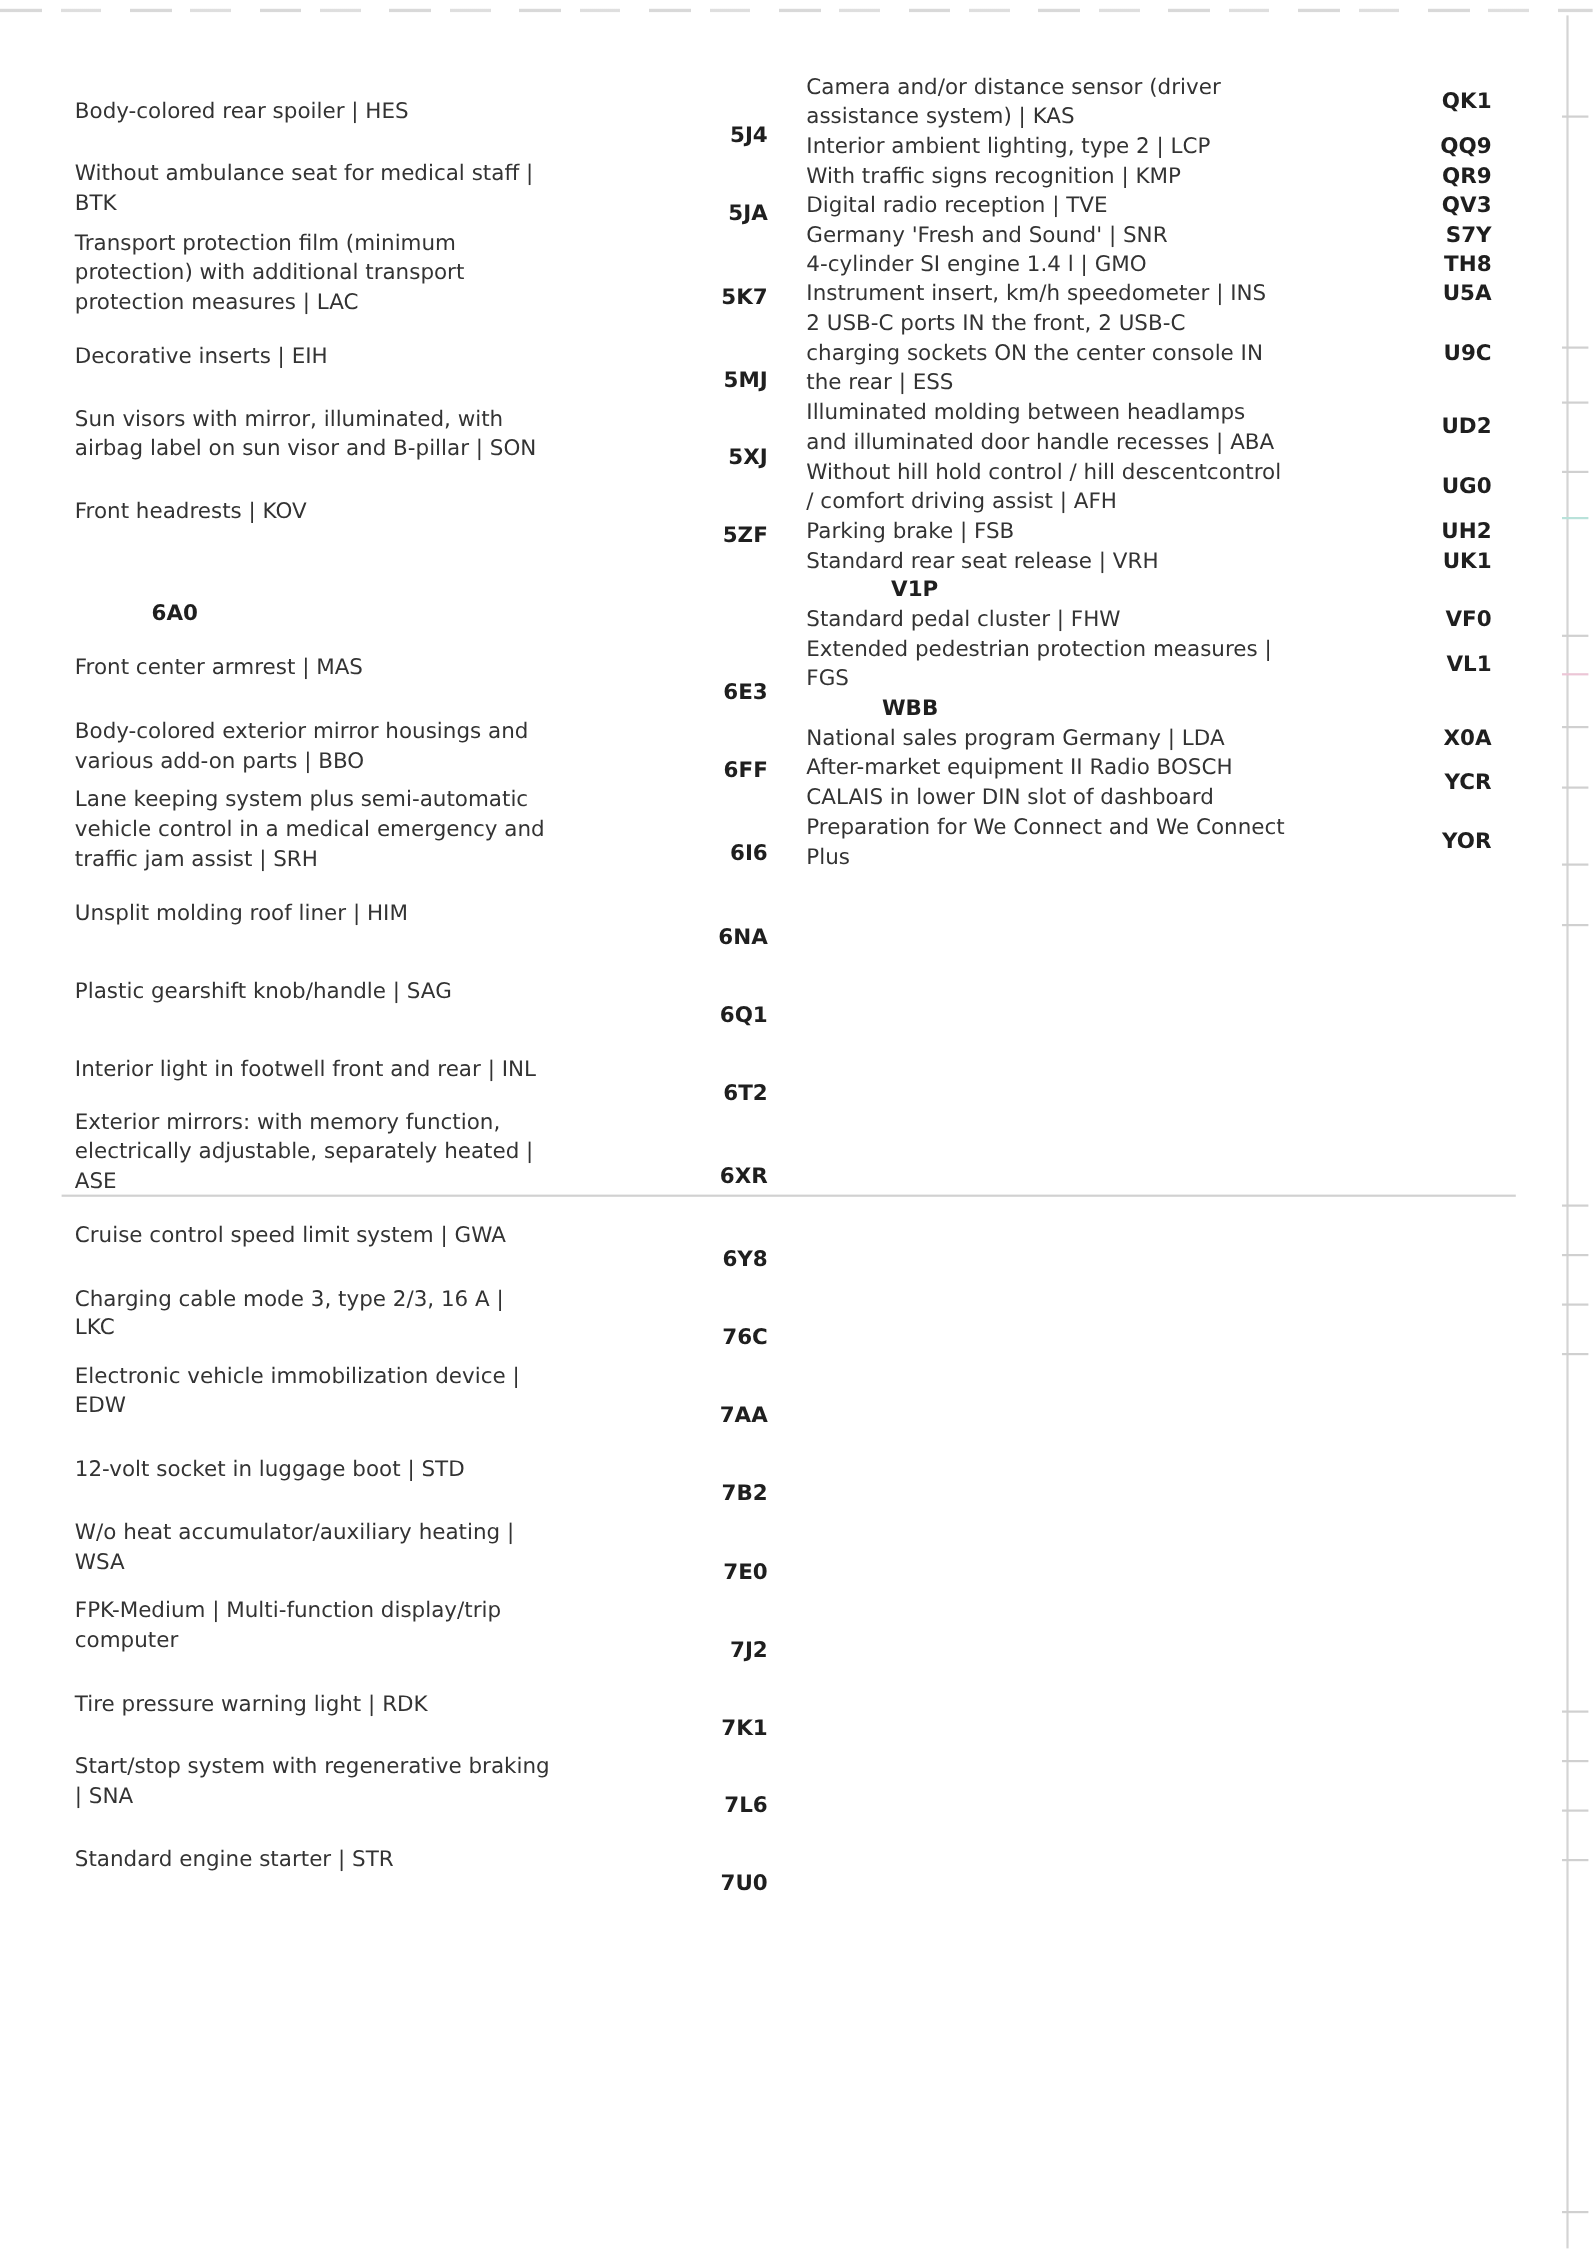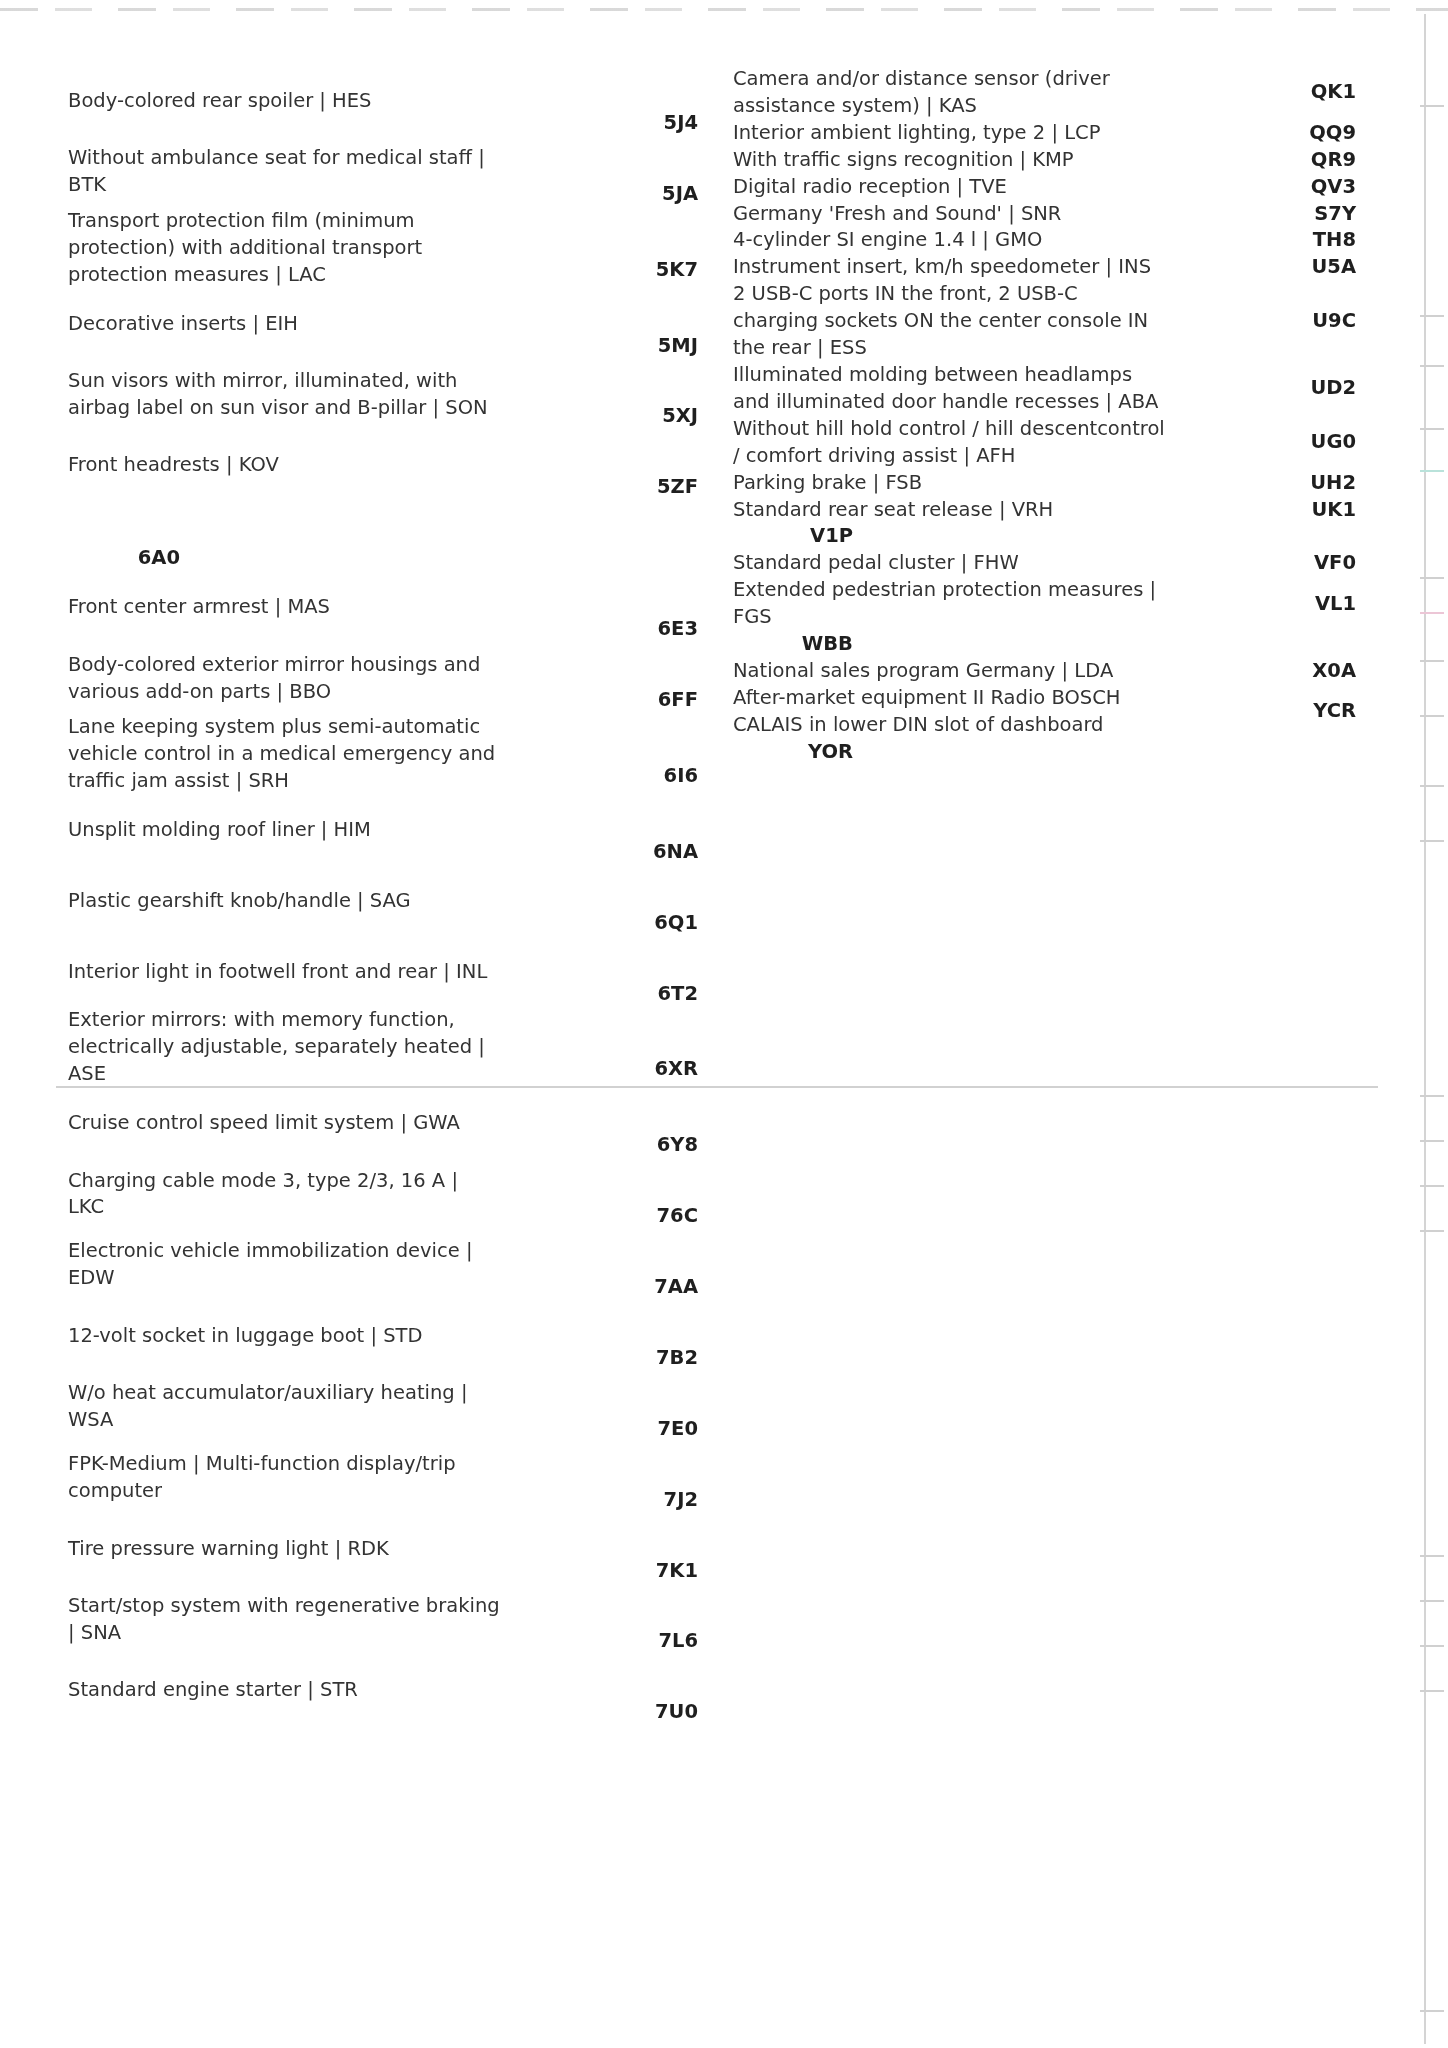--- a/index.html
+++ b/index.html
@@ -234,20 +234,22 @@
       <div class="row">
         <div class="desc">National sales program Germany | LDA</div>
         <div class="code">X0A</div>
       </div>
       <div class="row">
         <div class="desc">After-market equipment II Radio BOSCH
 CALAIS in lower DIN slot of dashboard</div>
         <div class="code">YCR</div>
       </div>
       <div class="row">
+        <div class="desc">Preparation for We Connect and We Connect
+Plus</div>
         <div class="code">YOR</div>
       </div>
     </div>
 
   <div class="separator"></div>
 
   <div class="margin-line"></div>
   <div id="ticks">
       <div class="tick" style="top: 105px;"></div>
       <div class="tick" style="top: 315px;"></div>

